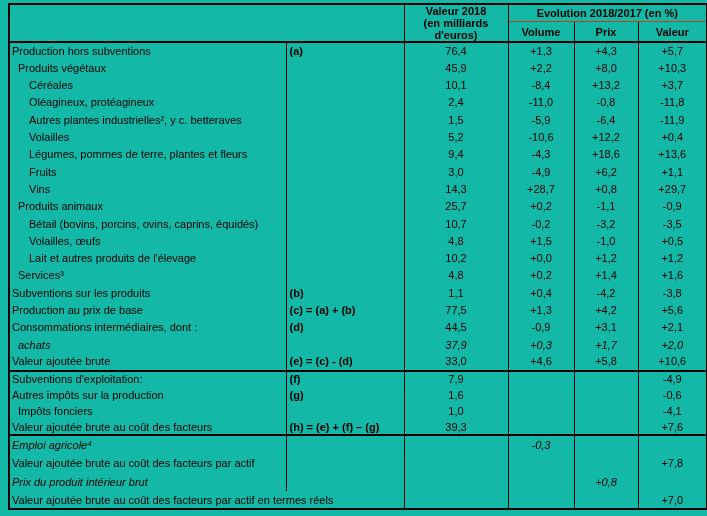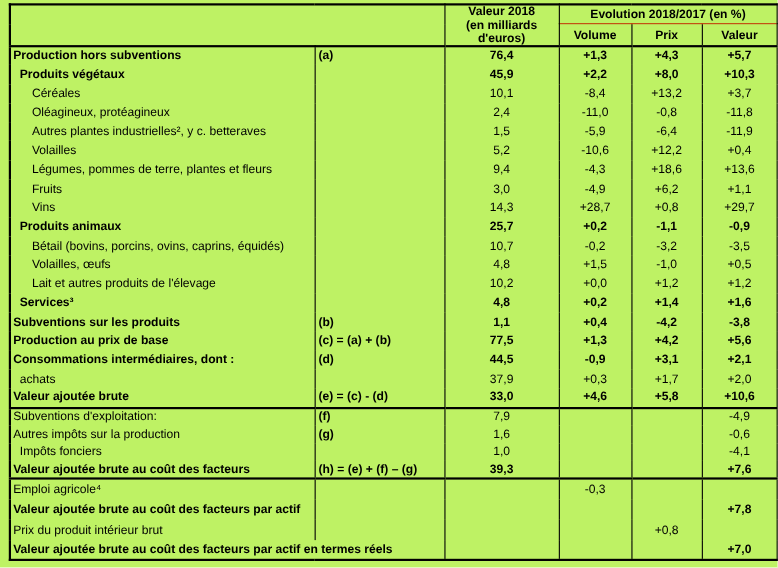--- a/index.html
+++ b/index.html
@@ -1,21 +1,21 @@
 <!DOCTYPE html>
 <html><head>
 <meta charset="utf-8">
 <style>
   * { box-sizing: border-box; }
   html, body { margin: 0; padding: 0; background: #fff; }
   .page {
     position: relative;
     width: 707px;
     height: 516px;
-    background: #bef264;
+    background: #14b8a6;
     font-family: "Liberation Sans", sans-serif;
     color: #000;
   }
   table.acct {
     position: absolute;
     left: 8px;
     top: 3px;
     width: 698px;
     border-collapse: collapse;
     table-layout: fixed;
@@ -74,22 +74,22 @@
   td.lab     { text-align: left; border-right: 1px solid #000; }
   td.lab.span2 { overflow: visible; }
   td.formula { text-align: left; border-right: 1px solid #000; padding-left: 3px; font-weight: bold; }
   td.num     { text-align: center; border-right: 1px solid #000; }
   td:last-child { border-right: none; }
 
   .ind0 { padding-left: 2px; }
   .ind1 { padding-left: 8px; }
   .ind2 { padding-left: 19px; }
 
-  tr.bold   td.lab, tr.bold   td.num { font-weight: bold; }
-  tr.italic td.lab, tr.italic td.num { }
+  tr.bold   td.lab, tr.bold   td.num { font-weight: normal; }
+  tr.italic td.lab, tr.italic td.num { font-style: italic; }
 </style>
 </head>
 <body>
 
 <div class="page">
   <table class="acct">
     <colgroup>
       <col class="c-label">
       <col class="c-formula">
       <col class="c-val2018">

